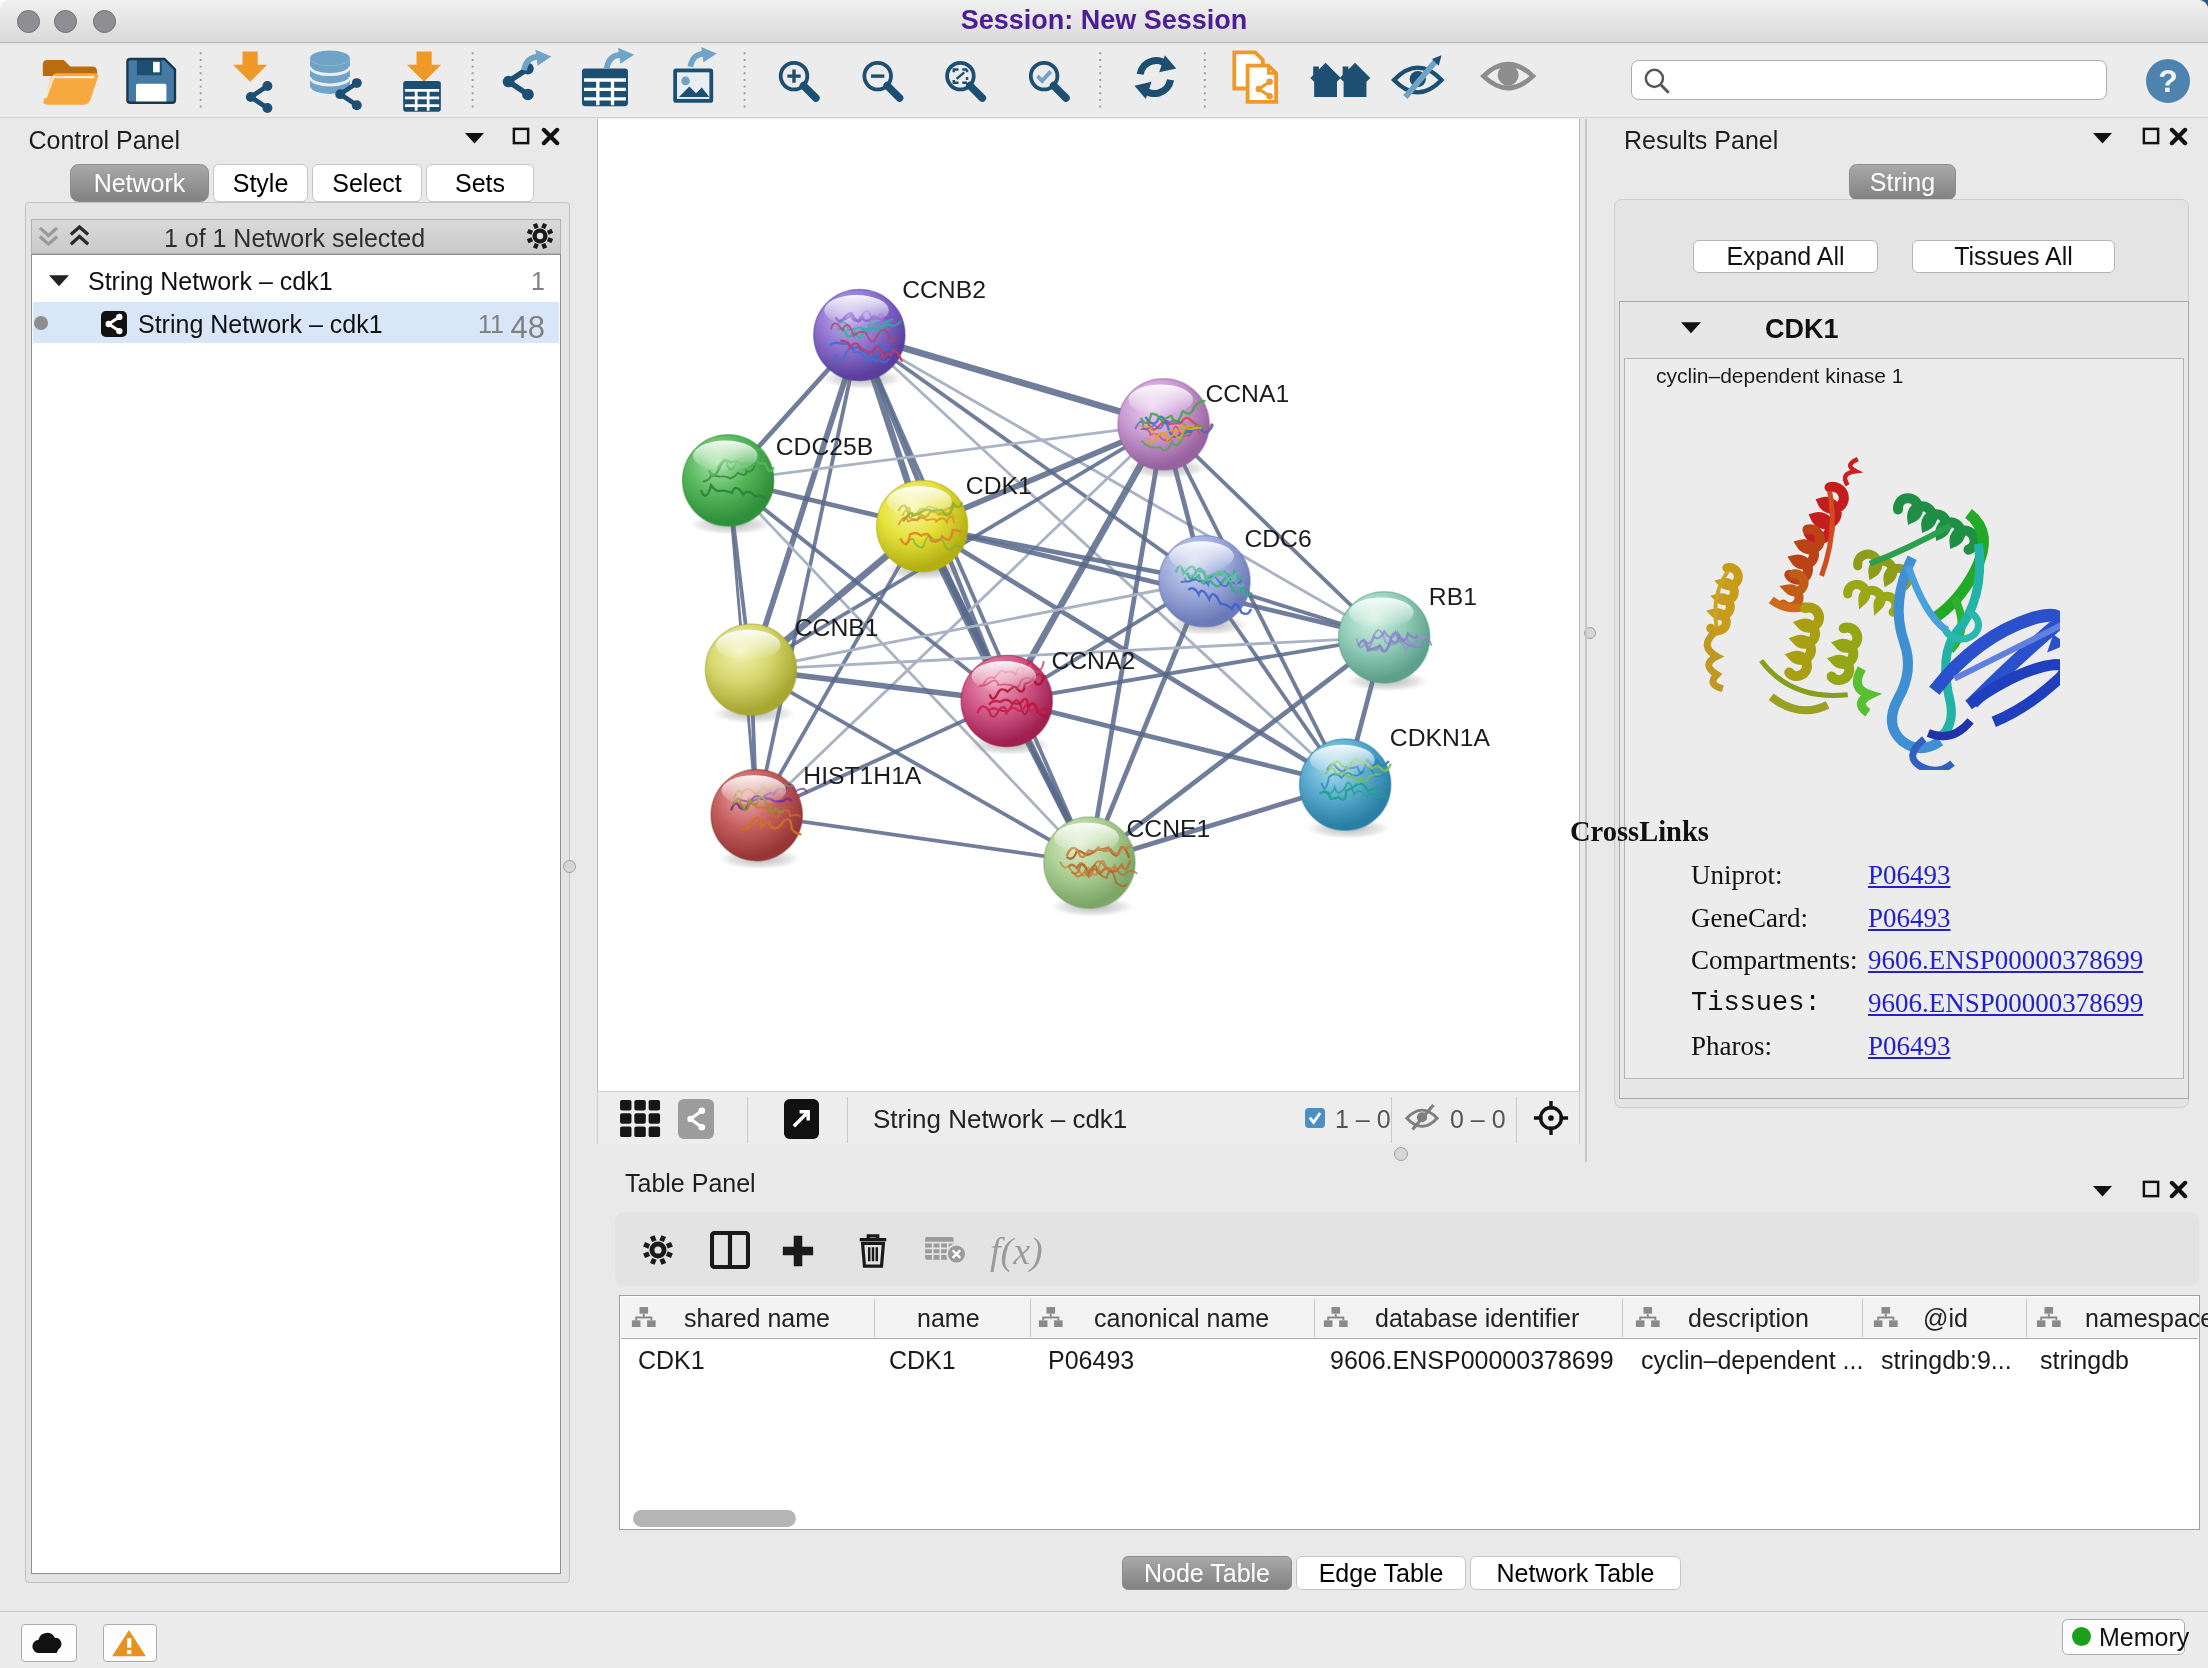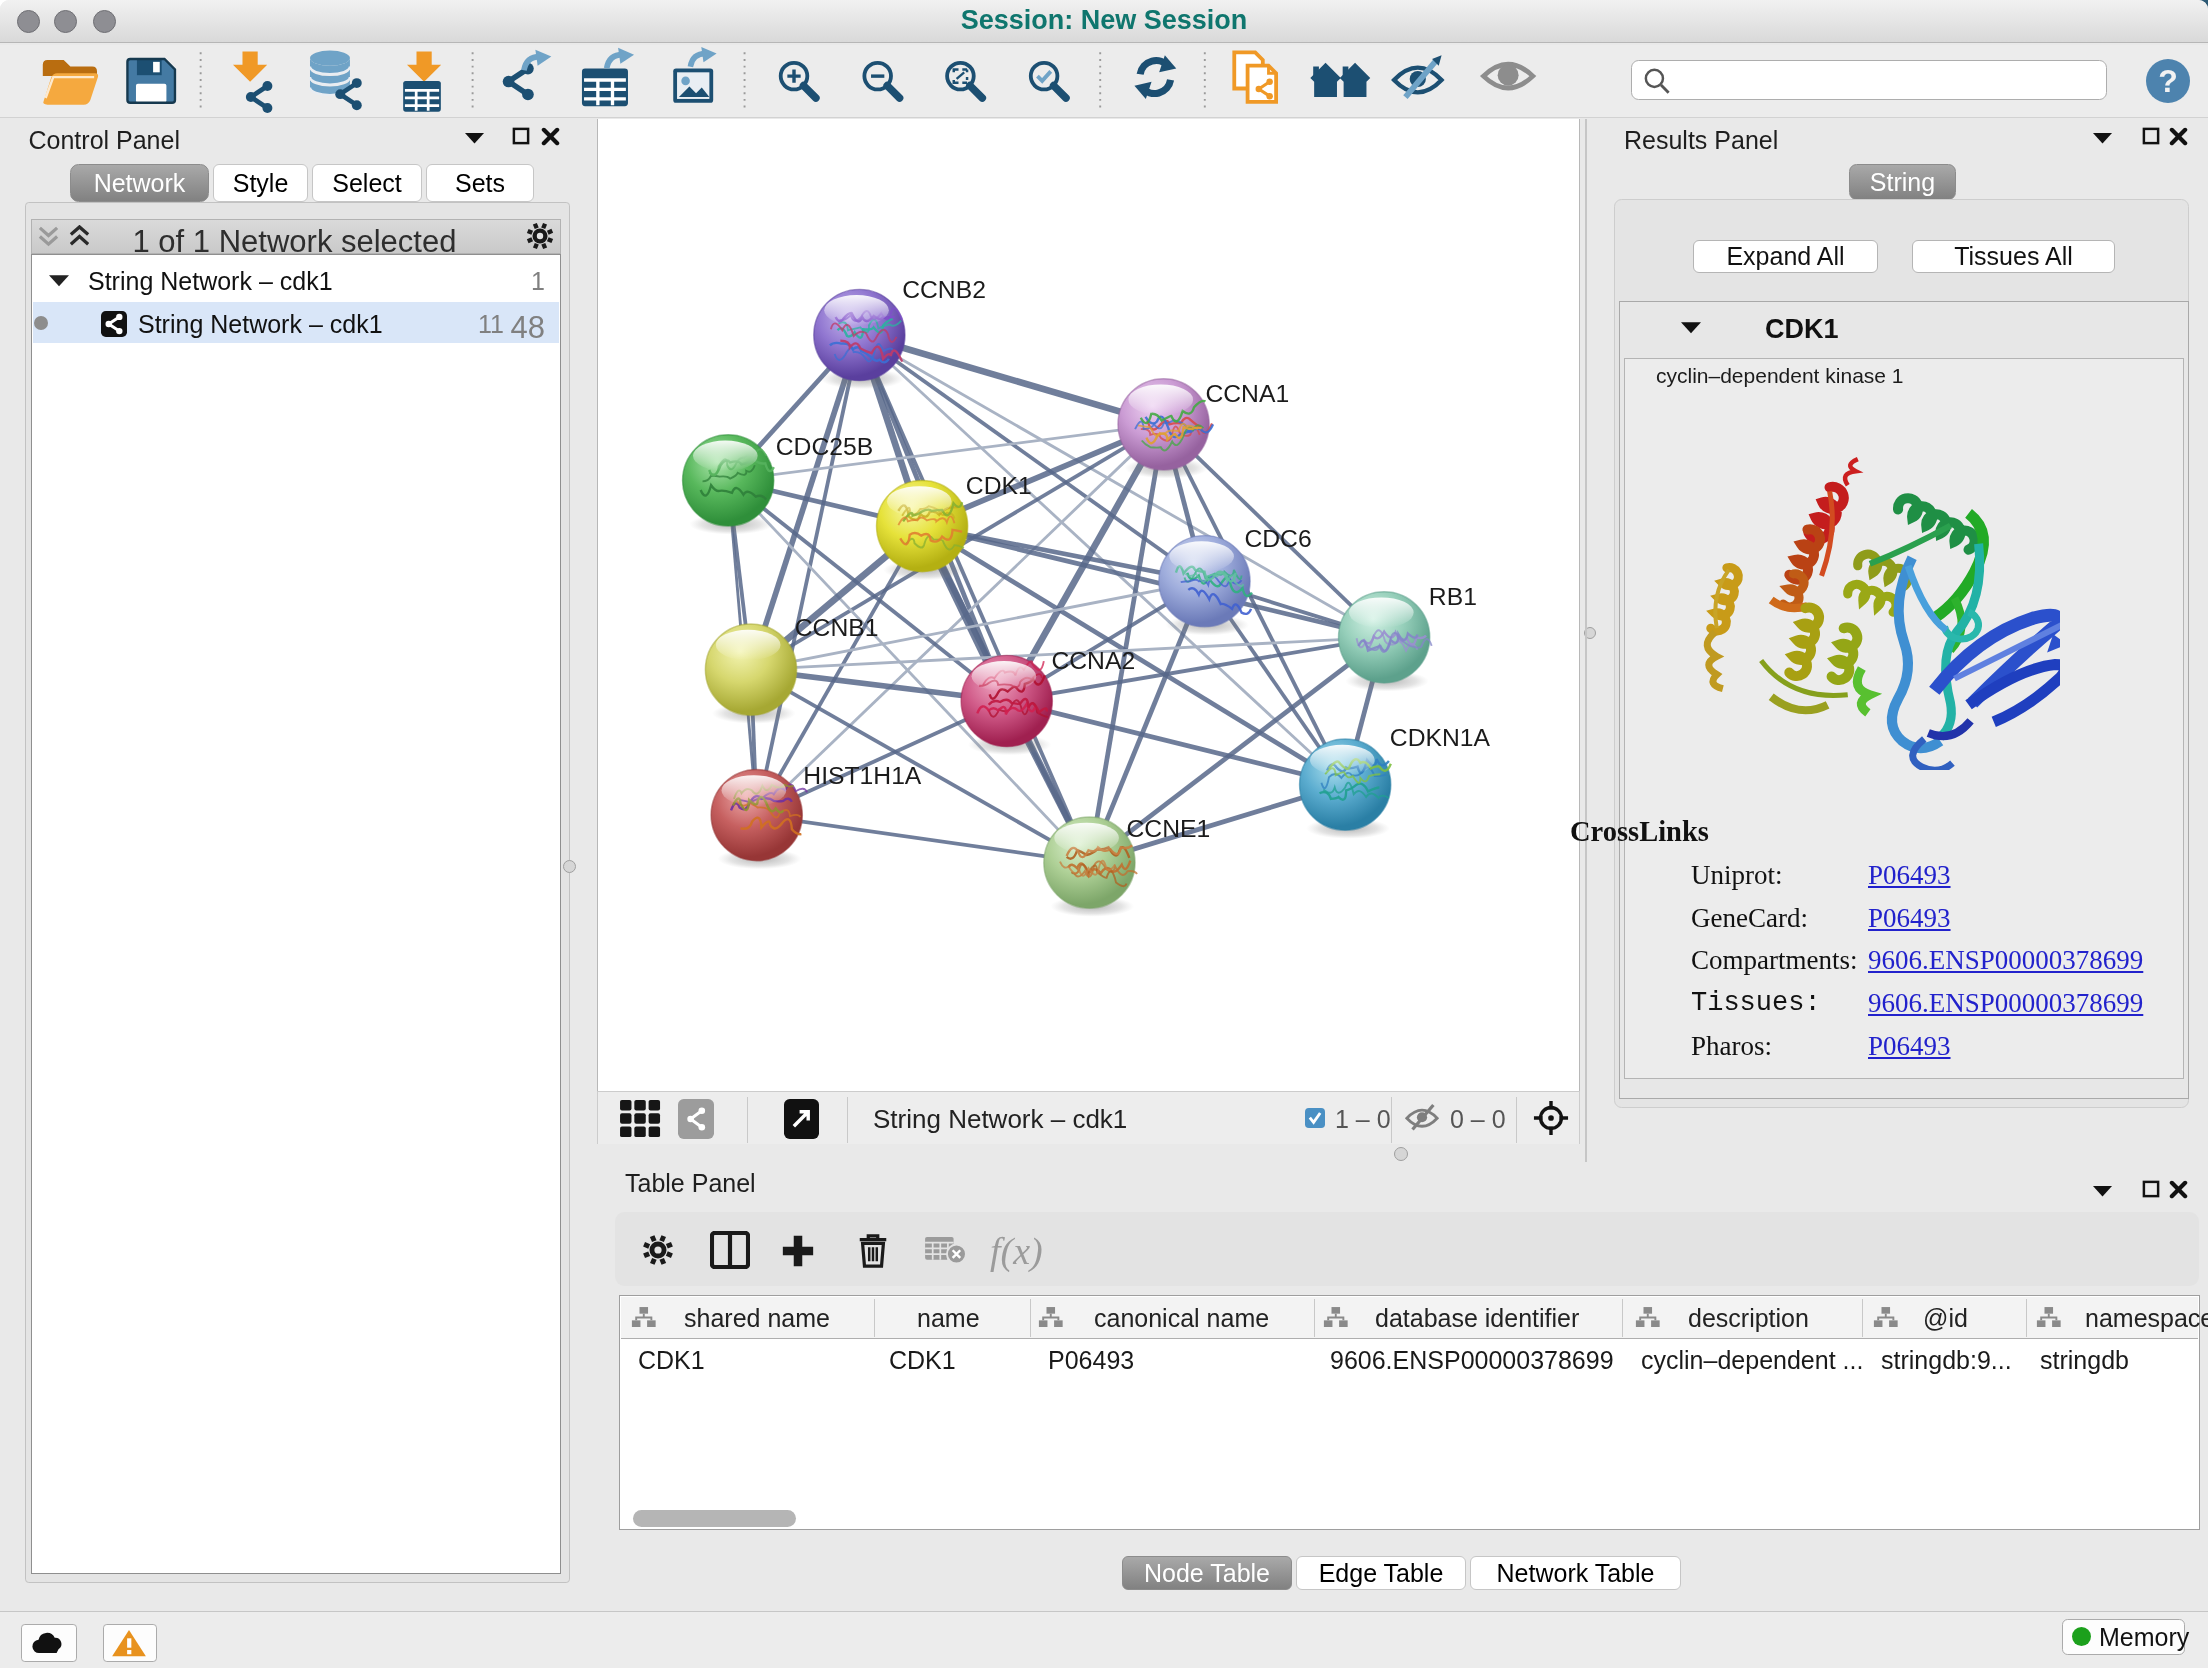--- a/index.html
+++ b/index.html
@@ -8,21 +8,21 @@
 .btn{position:absolute;background:#fff;border:1.9px solid #b5b5b5;border-radius:6px;font-size:25px;color:#111;text-align:center}
 .seltab{background:linear-gradient(#a9a9a9,#818181);color:#fff;border:1.9px solid #8c8c8c}
 .whitetab{background:#fff;color:#000;border:1.9px solid #c6c6c6}
 </style></head><body>
 <div style="position:absolute;right:0;top:0;width:67px;height:67px;background:#2d5a75;z-index:0"></div>
 <div id="win">
 <div class="abs" style="left:0;top:0;width:2208px;height:43px;background:linear-gradient(#f1f1f1,#d9d9d9);border-bottom:1.9px solid #b6b6b6"></div>
 <div class="abs" style="left:17px;top:9.5px;width:23px;height:23px;border-radius:50%;background:#8e8e93;border:1.9px solid #6f6f74"></div>
 <div class="abs" style="left:54px;top:9.5px;width:23px;height:23px;border-radius:50%;background:#8e8e93;border:1.9px solid #6f6f74"></div>
 <div class="abs" style="left:93px;top:9.5px;width:23px;height:23px;border-radius:50%;background:#8e8e93;border:1.9px solid #6f6f74"></div>
-<div class="abs" style="left:0;top:4.8px;width:2208px;text-align:center;font-size:27px;font-weight:700;color:#0f766e">Session: New Session</div>
+<div class="abs" style="left:0;top:4.8px;width:2208px;text-align:center;font-size:27px;font-weight:700;color:#4c1d95">Session: New Session</div>
 <div class="abs" style="left:0;top:45px;width:2208px;height:73px;background:#ececec;border-bottom:1px solid #d2d2d2"></div>
 <svg width="2208" height="79" viewBox="0 0 2322 83" style="position:absolute;left:0;top:39px">
 <g transform="translate(45,19)">
         <path d="M0 8 q0 -5 5 -5 h17 l7 7 h23 q5 0 5 5 v5 h-57 z" fill="#b96d10"></path>
         <path d="M1 46 q-2 4 4 4 h38 q5 0 7 -5 l8 -24 q1 -4 -3 -4 h-40 q-4 0 -6 4 z" fill="#f5a93f"></path>
         <path d="M3 43 l8 -22 h43" stroke="#ffffff" stroke-width="2.5" fill="none" opacity="0.75"></path>
       </g>
 <g transform="translate(134,21)">
         <path d="M3 0 h36 l11 11 v32 a3 3 0 0 1 -3 3 h-44 a3 3 0 0 1 -3 -3 v-40 a3 3 0 0 1 3 -3 z" fill="#447aa3"></path>
         <rect x="10" y="0" width="26" height="17" fill="#1c4f72"></rect>
@@ -172,21 +172,21 @@
 <div class="btn whitetab" style="left:312px;top:164px;width:110px;height:38px;line-height:36px">Select</div>
 <div class="btn whitetab" style="left:426px;top:164px;width:108px;height:38px;line-height:36px">Sets</div>
 <div class="abs" style="left:25px;top:202px;width:545px;height:1381px;background:#e4e4e4;border:1.9px solid #c2c2c2;border-radius:3.8px"></div>
 <div class="abs" style="left:31px;top:219px;width:530px;height:35px;background:linear-gradient(#dadada,#c9c9c9);border:1px solid #b2b2b2"></div>
 <svg class="abs" style="left:36px;top:225px" width="25" height="23" viewBox="0 0 26 24">
       <path d="M4 3 l9 8 9-8 M4 12 l9 8 9-8" stroke="#9a9a9a" stroke-width="3.4" fill="none"></path>
     </svg>
 <svg class="abs" style="left:67px;top:225px" width="25" height="23" viewBox="0 0 26 24">
       <path d="M4 10 l9-8 9 8 M4 20 l9-8 9 8" stroke="#2a2a2a" stroke-width="3.4" fill="none"></path>
     </svg>
-<div class="abs" style="left:114px;top:224px;width:361px;text-align:center;font-size:31px;color:#2e2e2e">1 of 1 Network selected</div>
+<div class="abs" style="left:114px;top:224px;width:361px;text-align:center;font-size:25px;color:#2e2e2e">1 of 1 Network selected</div>
 <svg class="abs" style="left:525px;top:221px" width="30" height="30" viewBox="0 0 32 32">
       <g fill="#1a1a1a">
         <circle cx="16" cy="16" r="8"></circle>
         <g stroke="#1a1a1a" stroke-width="4.6">
 <line x1="24.3" y1="19.4" x2="29.1" y2="21.4"></line>
 <line x1="19.5" y1="24.3" x2="21.5" y2="29.1"></line>
 <line x1="12.6" y1="24.3" x2="10.6" y2="29.1"></line>
 <line x1="7.7" y1="19.5" x2="2.9" y2="21.5"></line>
 <line x1="7.7" y1="12.6" x2="2.9" y2="10.6"></line>
 <line x1="12.5" y1="7.7" x2="10.5" y2="2.9"></line>

